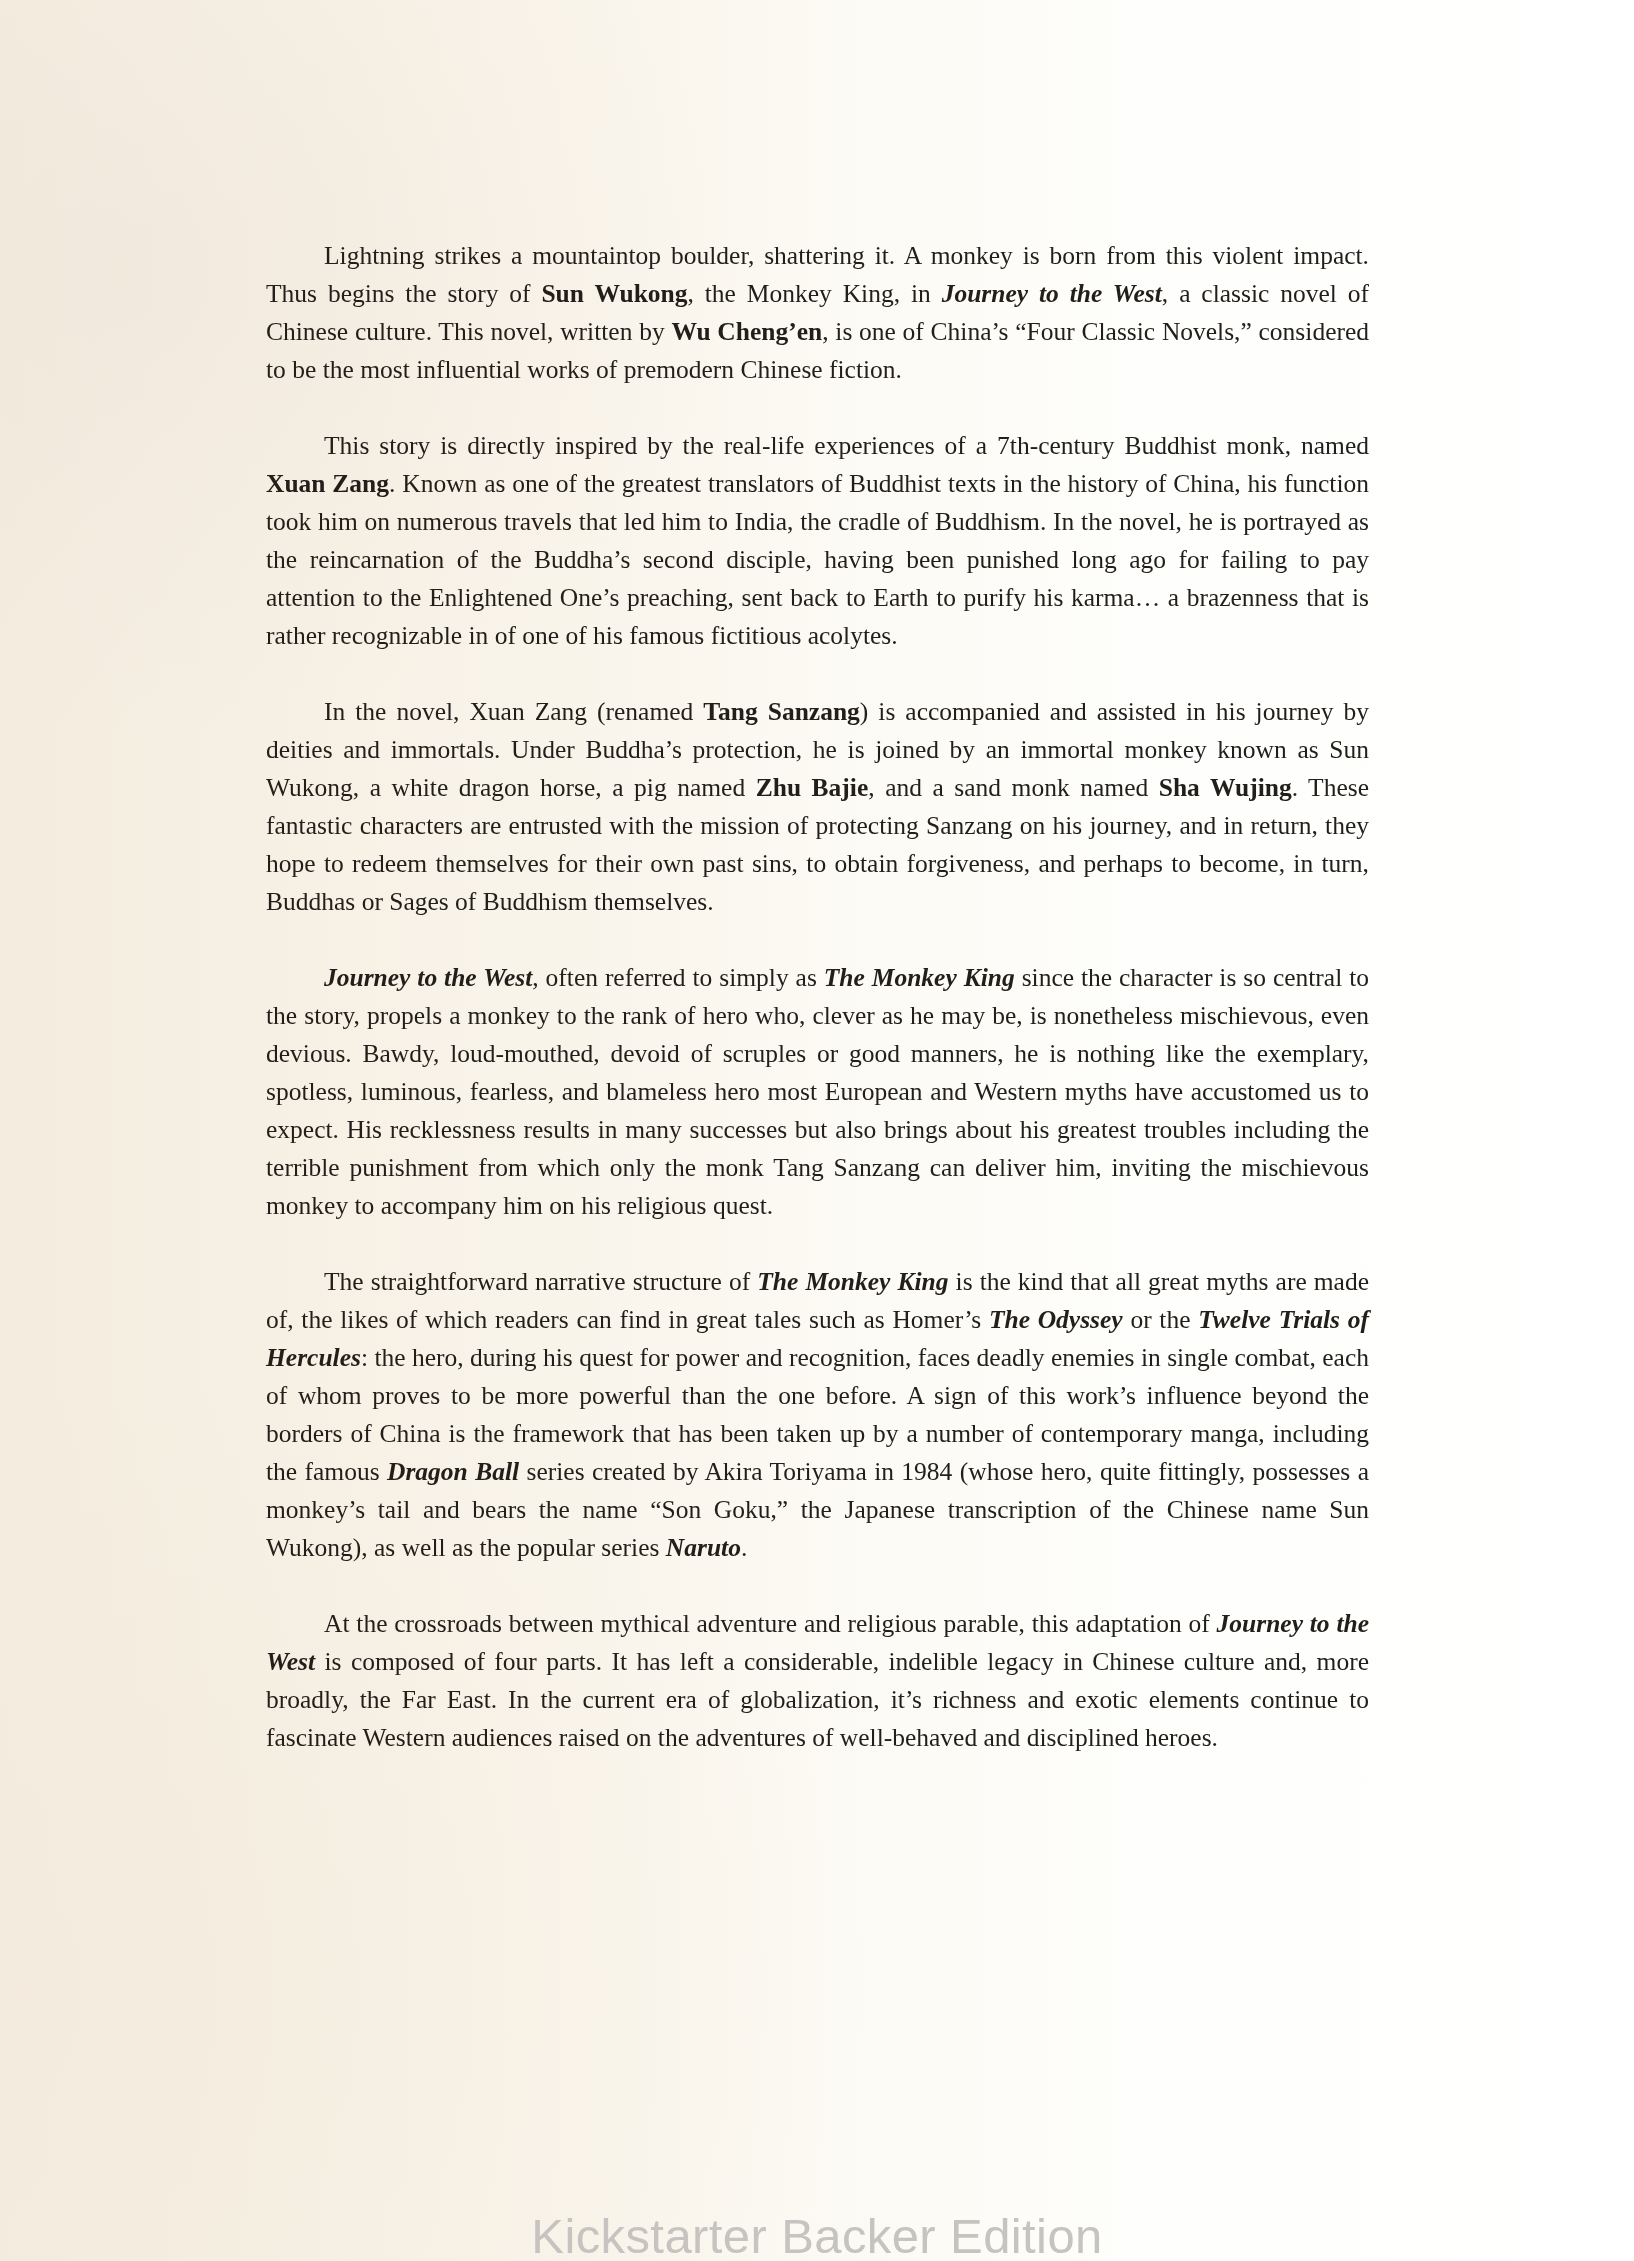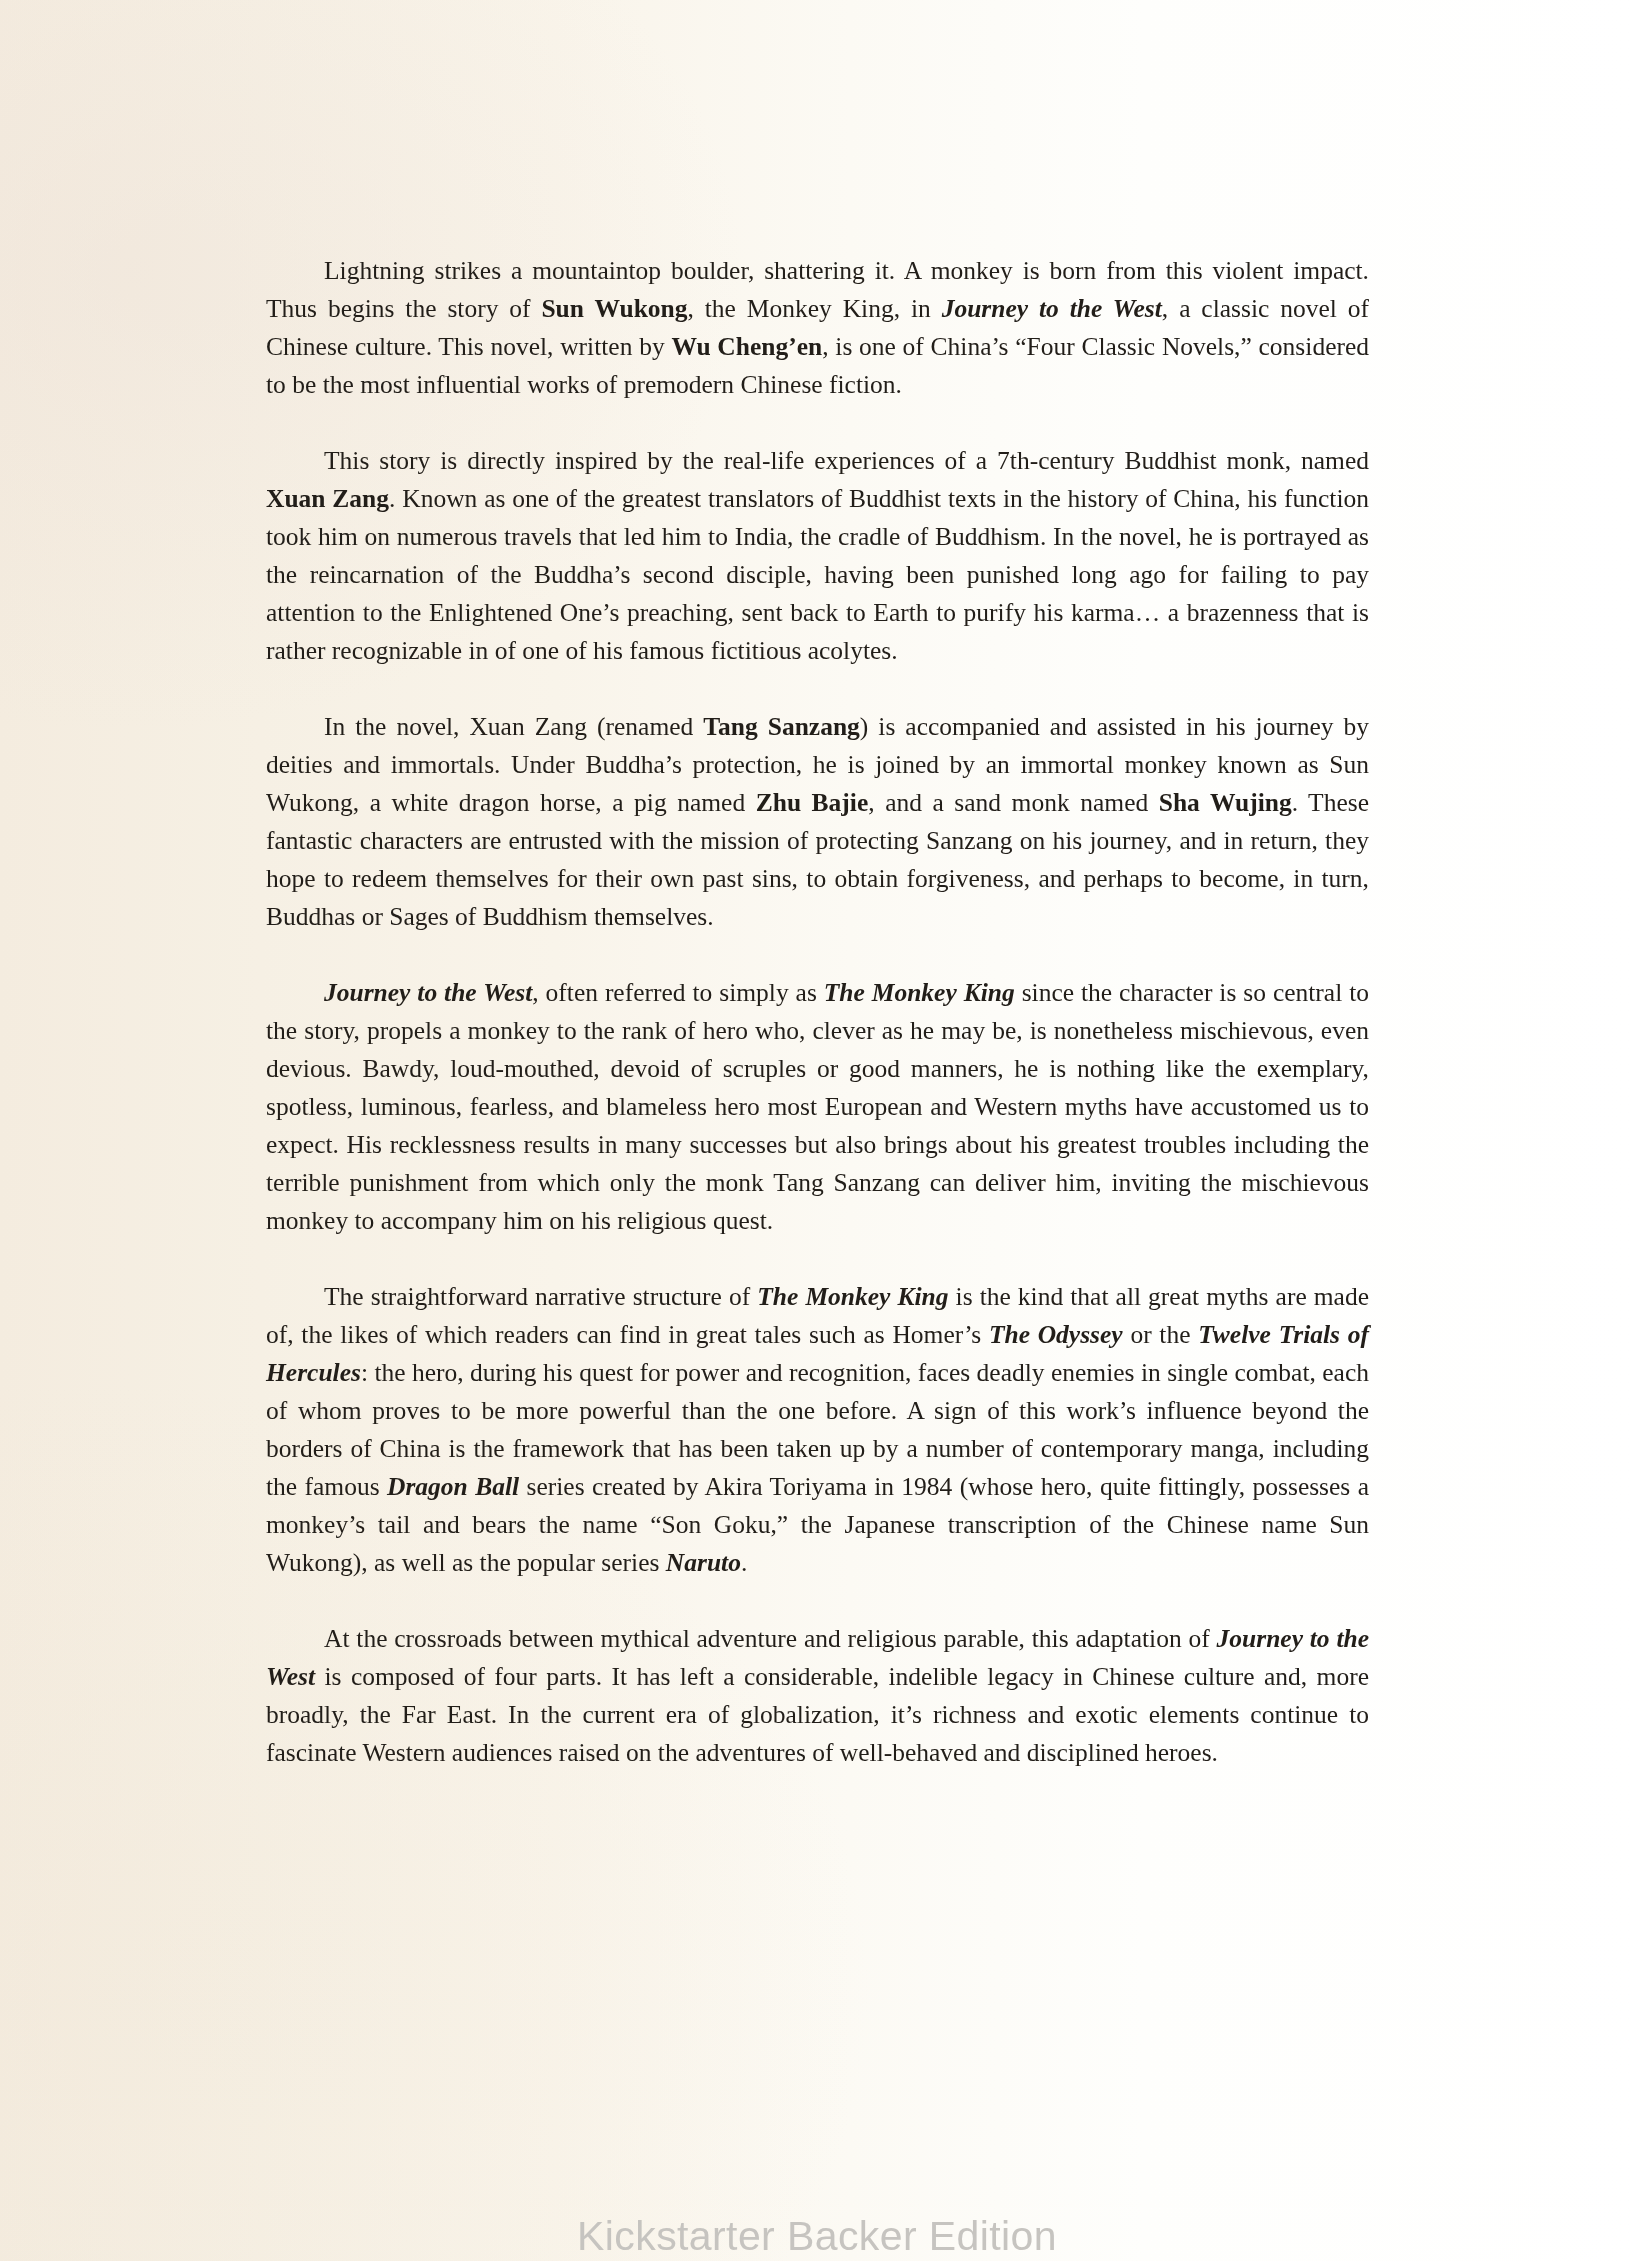--- a/index.html
+++ b/index.html
@@ -24,38 +24,38 @@
       linear-gradient(to right,
         var(--bg-left) 0%,
         #f6f0e4 16%,
         #f9f4ea 34%,
         #fcfaf4 52%,
         #fefefc 70%,
         var(--bg-right) 100%);
   }
   .text-col{
     position:absolute;
-    left:266px; top:252px;
+    left:266px; top:237px;
     width:1103px;
   }
   .para{
     margin:0 0 38px 0;
     font-size:25.5px;
     line-height:38px;
     text-align:justify;
     text-indent:58px;
   }
   .para .b{font-weight:bold;}
   .para .i{font-style:italic;}
   .edition-footer{
     position:absolute;
     left:0; right:0; bottom:3.4px;
     text-align:center;
     font-family:"Liberation Sans", sans-serif;
-    font-size:41px;
+    font-size:49px;
     line-height:44px;
     color:var(--footer-ink);
     letter-spacing:0.4px;
   }
 </style>
 </head>
 <body>
 
 <div class="page">
   <main class="text-col">

